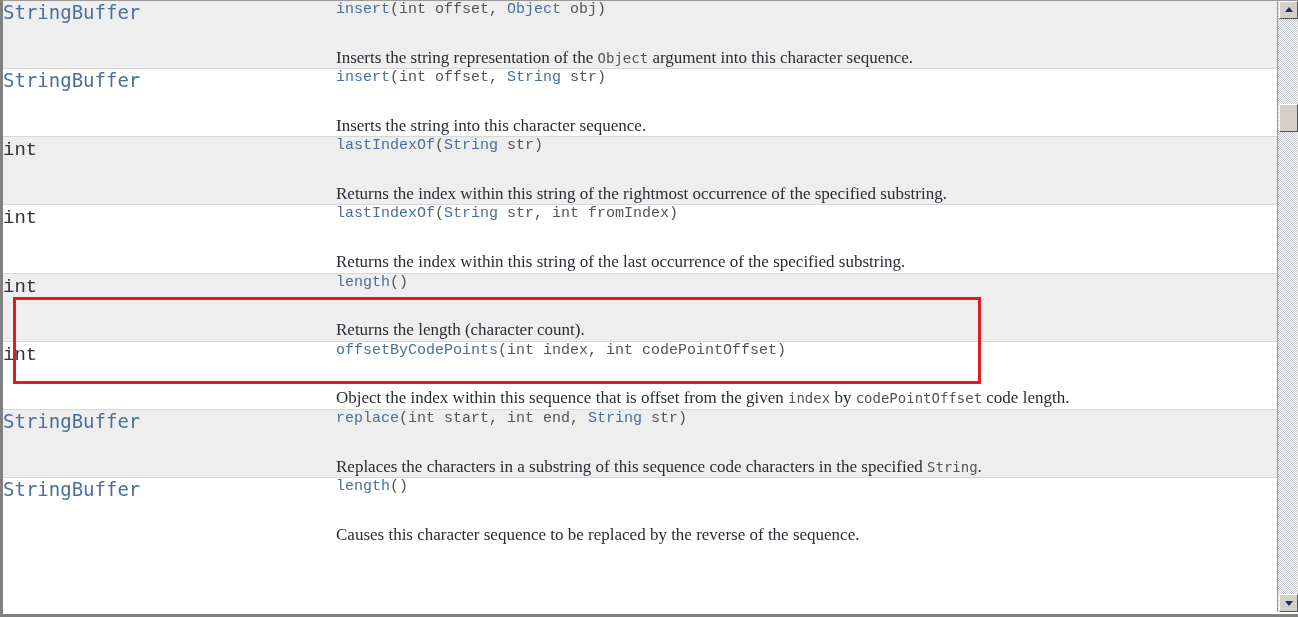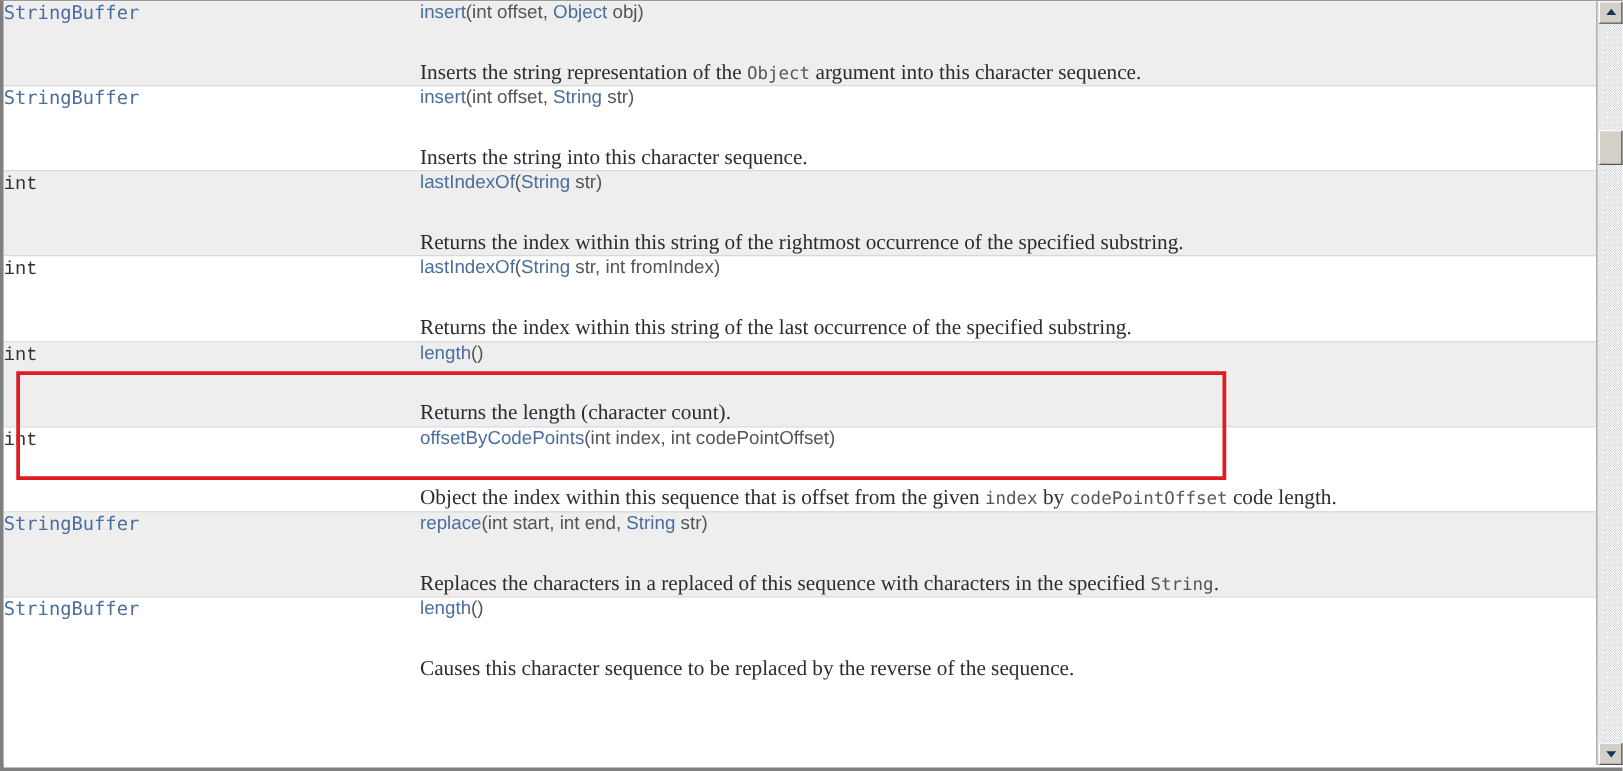--- a/index.html
+++ b/index.html
@@ -51,40 +51,40 @@
     vertical-align: top;
     padding: 0;
     border-top: 1px solid #d8d8d8;
   }
   #method-table tr:first-child td { border-top: none; }
 
   td.col-type {
     width: 333px;
     padding: 14px 10px 14px 16px;
     font-family: "DejaVu Sans Mono", "Liberation Mono", monospace;
-    font-size: 15px;
+    font-size: 19px;
     line-height: 1.2;
     color: #333333;
     white-space: nowrap;
     overflow: hidden;
   }
   td.col-type .rettype-link {
     color: #4a6f9c;
   }
   td.col-type .rettype-plain {
     color: #333333;
     font-family: Liberation Mono, monospace;
   }
 
   td.col-desc {
     padding: 14px 14px 14px 6px;
   }
 
   .sig-line {
-    font-family: Liberation Sans, sans-serif;
+    font-family: Liberation Mono, monospace;
     font-size: 15px;
     line-height: 1.25;
     color: #555555;
     white-space: nowrap;
     margin-bottom: 9px;
   }
   .sig-line .m-name { color: #4a6f9c; }
   .sig-line .m-type { color: #4a6f9c; }
   .sig-line .m-punct { color: #555555; }
 
@@ -223,21 +223,21 @@
             <td class="col-type"><span class="rettype-plain">int</span></td>
             <td class="col-desc">
               <div class="sig-line"><span class="m-name">offsetByCodePoints</span><span class="m-punct">(</span><span class="m-punct">int index, int codePointOffset</span><span class="m-punct">)</span></div>
               <div class="desc-line"><span>Object the index within this sequence that is offset from the given </span><code>index</code><span> by </span><code>codePointOffset</code><span> code length.</span></div>
             </td>
           </tr>
           <tr class="row-alt">
             <td class="col-type"><span class="rettype-link">StringBuffer</span></td>
             <td class="col-desc">
               <div class="sig-line"><span class="m-name">replace</span><span class="m-punct">(</span><span class="m-punct">int start, int end, </span><span class="m-type">String</span><span class="m-punct"> str)</span></div>
-              <div class="desc-line"><span>Replaces the characters in a replaced of this sequence with characters in the specified </span><code>String</code><span>.</span></div>
+              <div class="desc-line"><span>Replaces the characters in a substring of this sequence code characters in the specified </span><code>String</code><span>.</span></div>
             </td>
           </tr>
           <tr class="row-plain">
             <td class="col-type"><span class="rettype-link">StringBuffer</span></td>
             <td class="col-desc">
               <div class="sig-line"><span class="m-name">length</span><span class="m-punct">(</span><span class="m-punct">)</span></div>
               <div class="desc-line"><span>Causes this character sequence to be replaced by the reverse of the sequence.</span></div>
             </td>
           </tr>
         </tbody>

